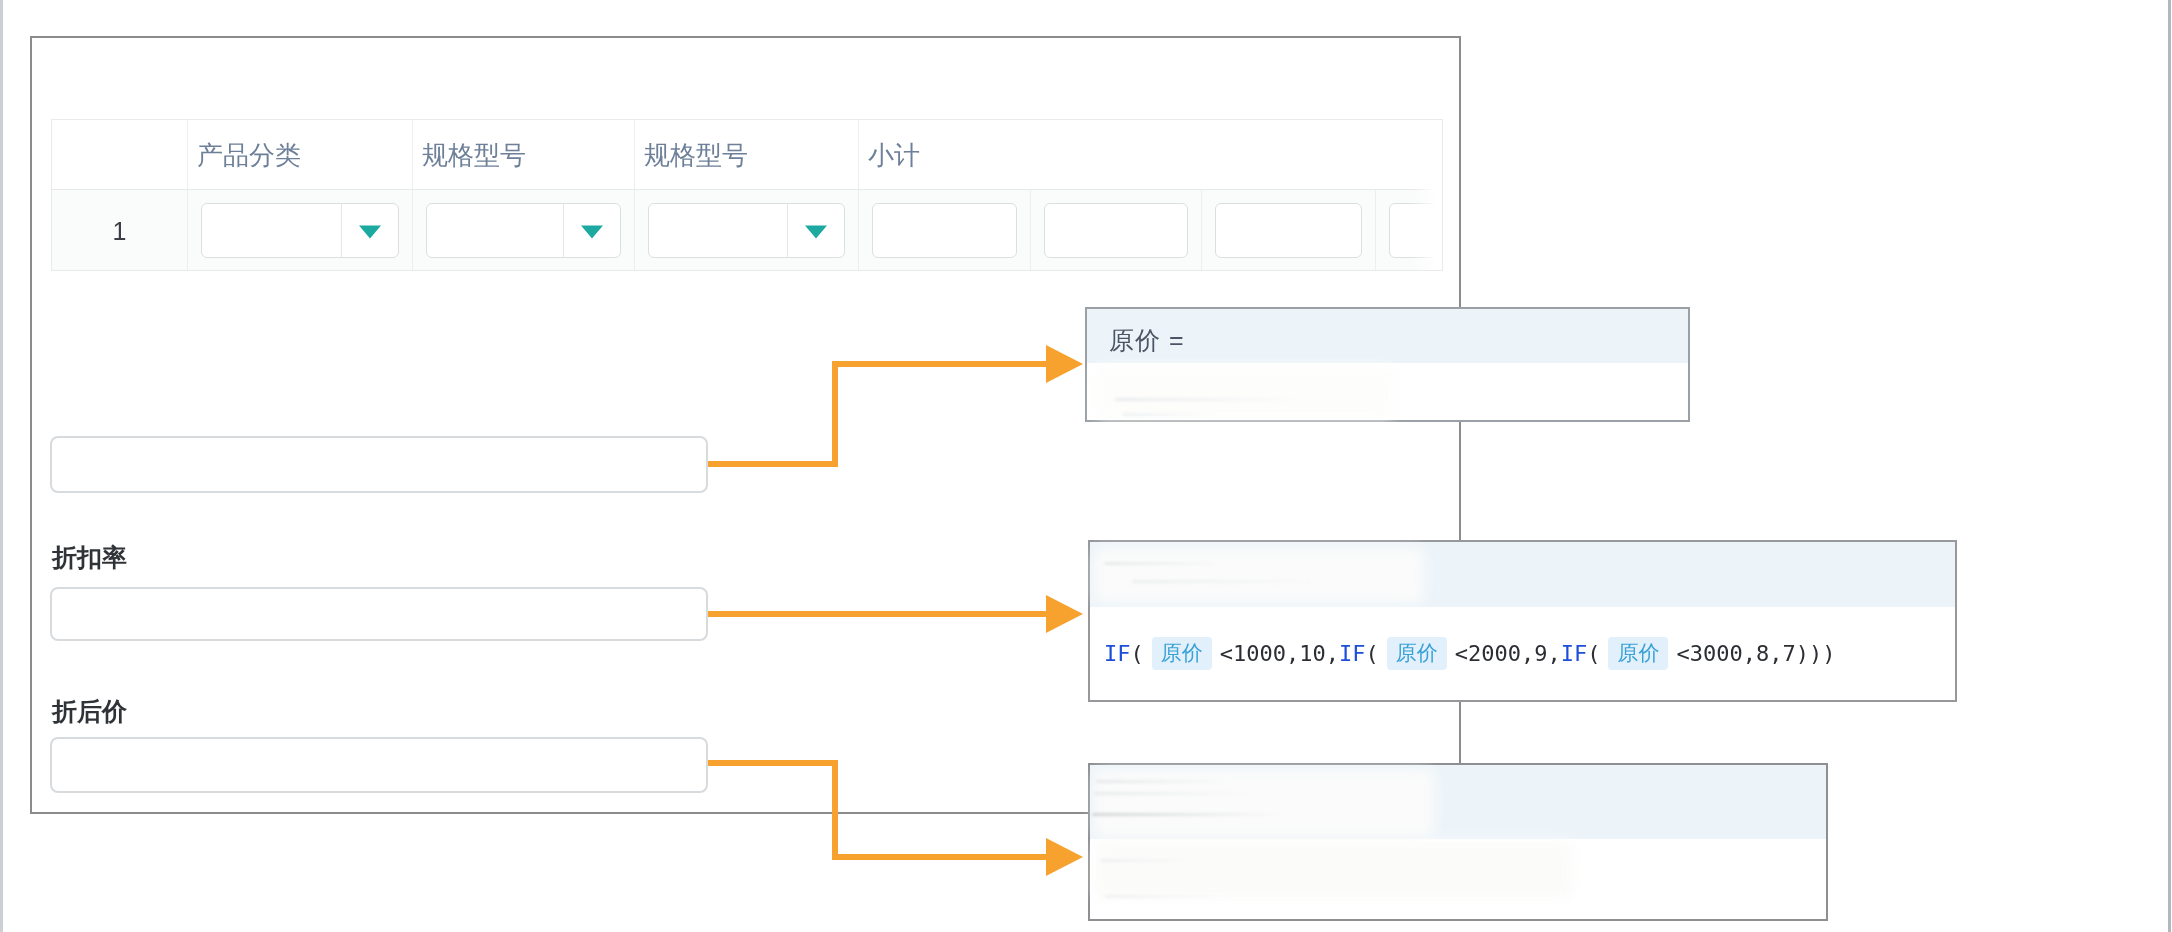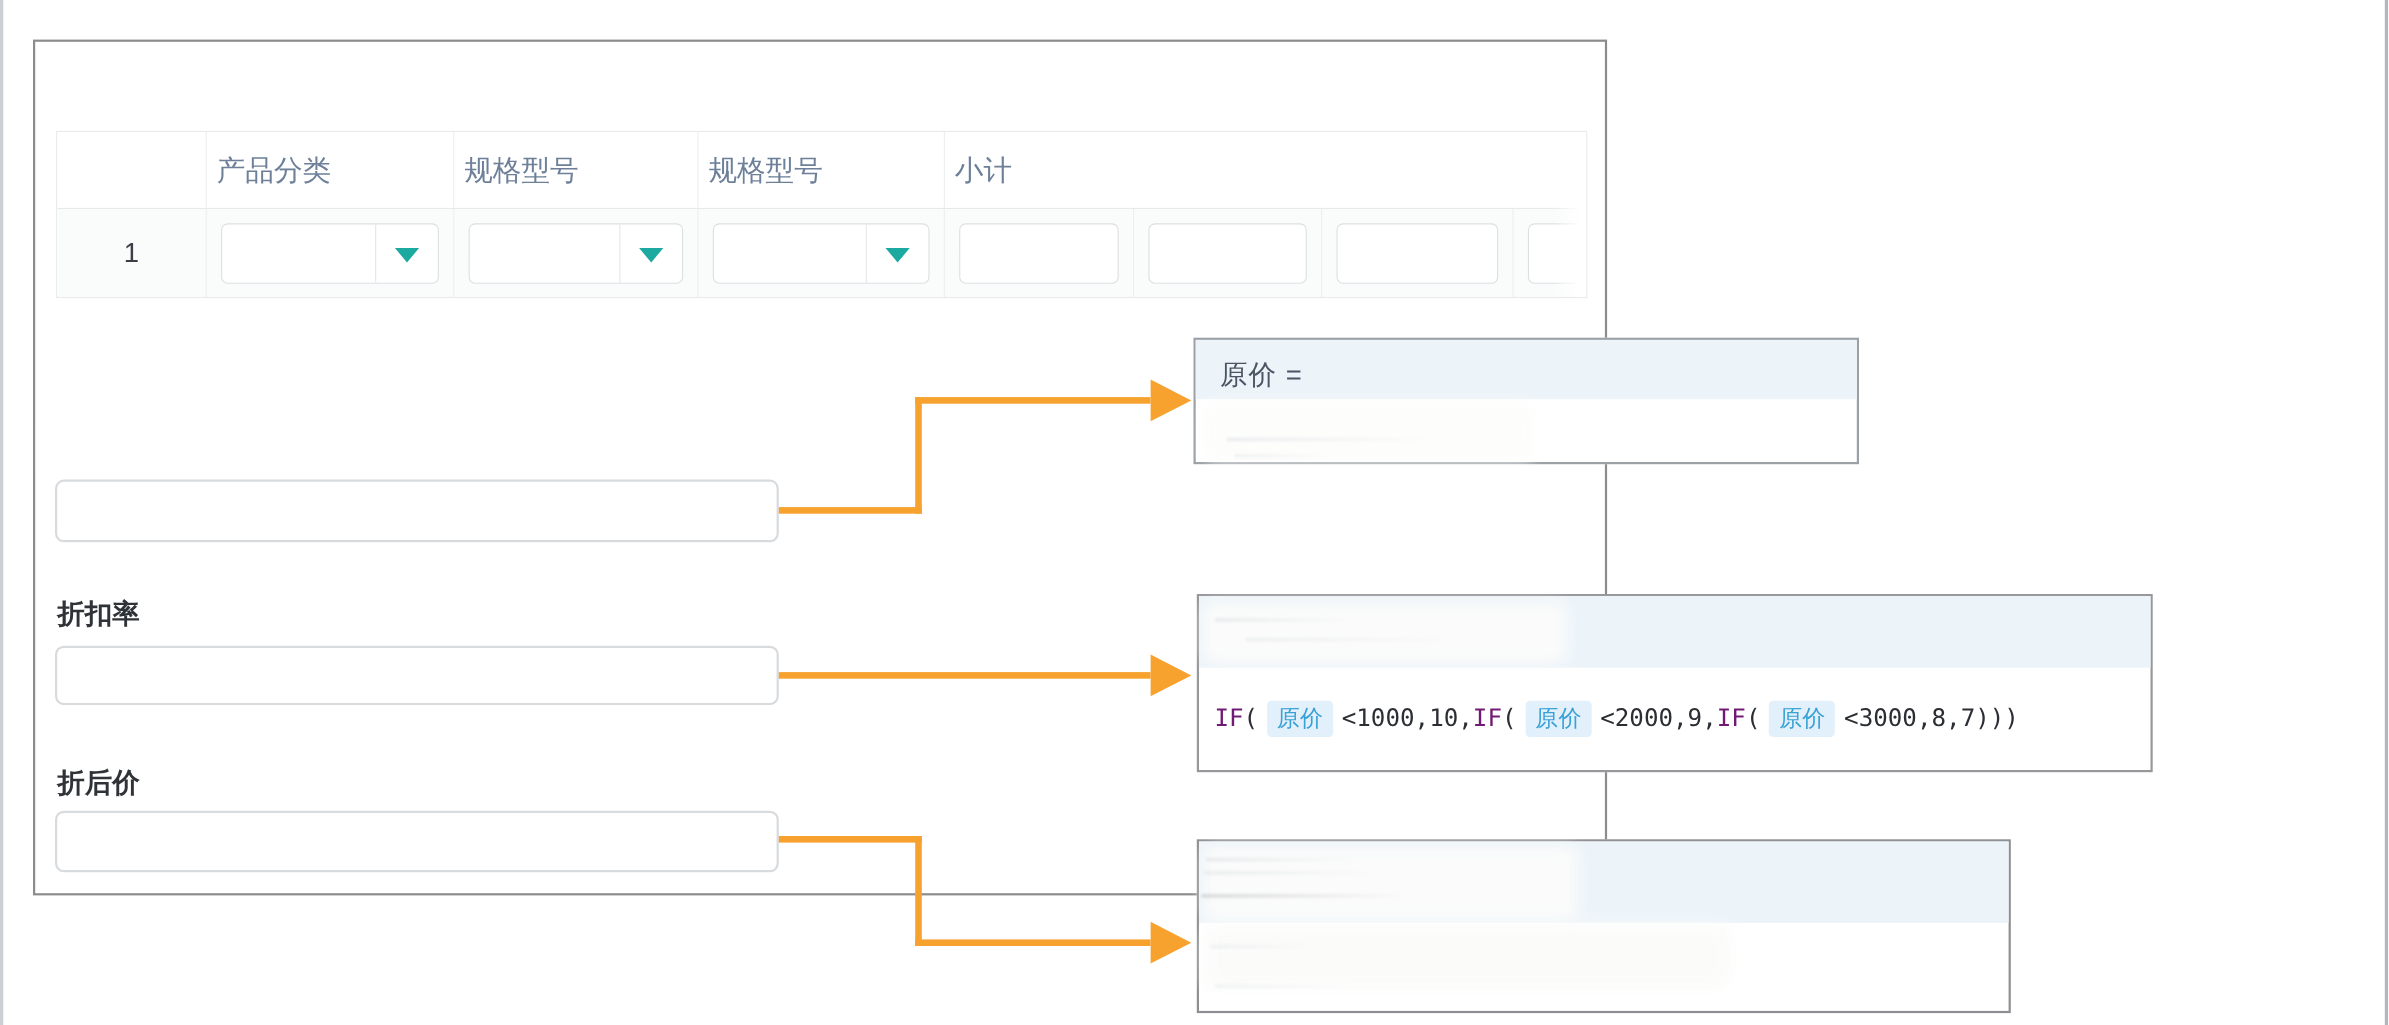--- a/index.html
+++ b/index.html
@@ -48,21 +48,21 @@
   .p1 .phead{height:54px;}
   .p1-label{position:absolute;left:22px;top:15px;font-size:25px;color:#4b5563;letter-spacing:1px;white-space:nowrap;}
   .p2{left:1088px;top:540px;width:869px;height:162px;border:2px solid #96989b;}
   .p2 .phead{height:65px;}
   .p3{left:1088px;top:763px;width:740px;height:158px;border:2px solid #8d8f92;}
   .p3 .phead{height:74px;}
 
   
   .formula{position:absolute;left:14px;top:65px;right:10px;bottom:0;display:flex;align-items:center;
            font-family:"DejaVu Sans Mono",monospace;font-size:22px;color:#2b2e33;white-space:nowrap;}
-  .kw{color:#701a75;}
+  .kw{color:#1d4ed8;}
   .chip{display:inline-block;margin:0 8px;padding:3px 9px;border-radius:4px;background:#e2f0fb;color:#38a1d6;
         font-size:21px;line-height:1.3;}
 </style>
 </head>
 <body>
 
 <div class="canvas">
 
   <div class="abs edge-left"></div>
   <div class="abs edge-right"></div>

